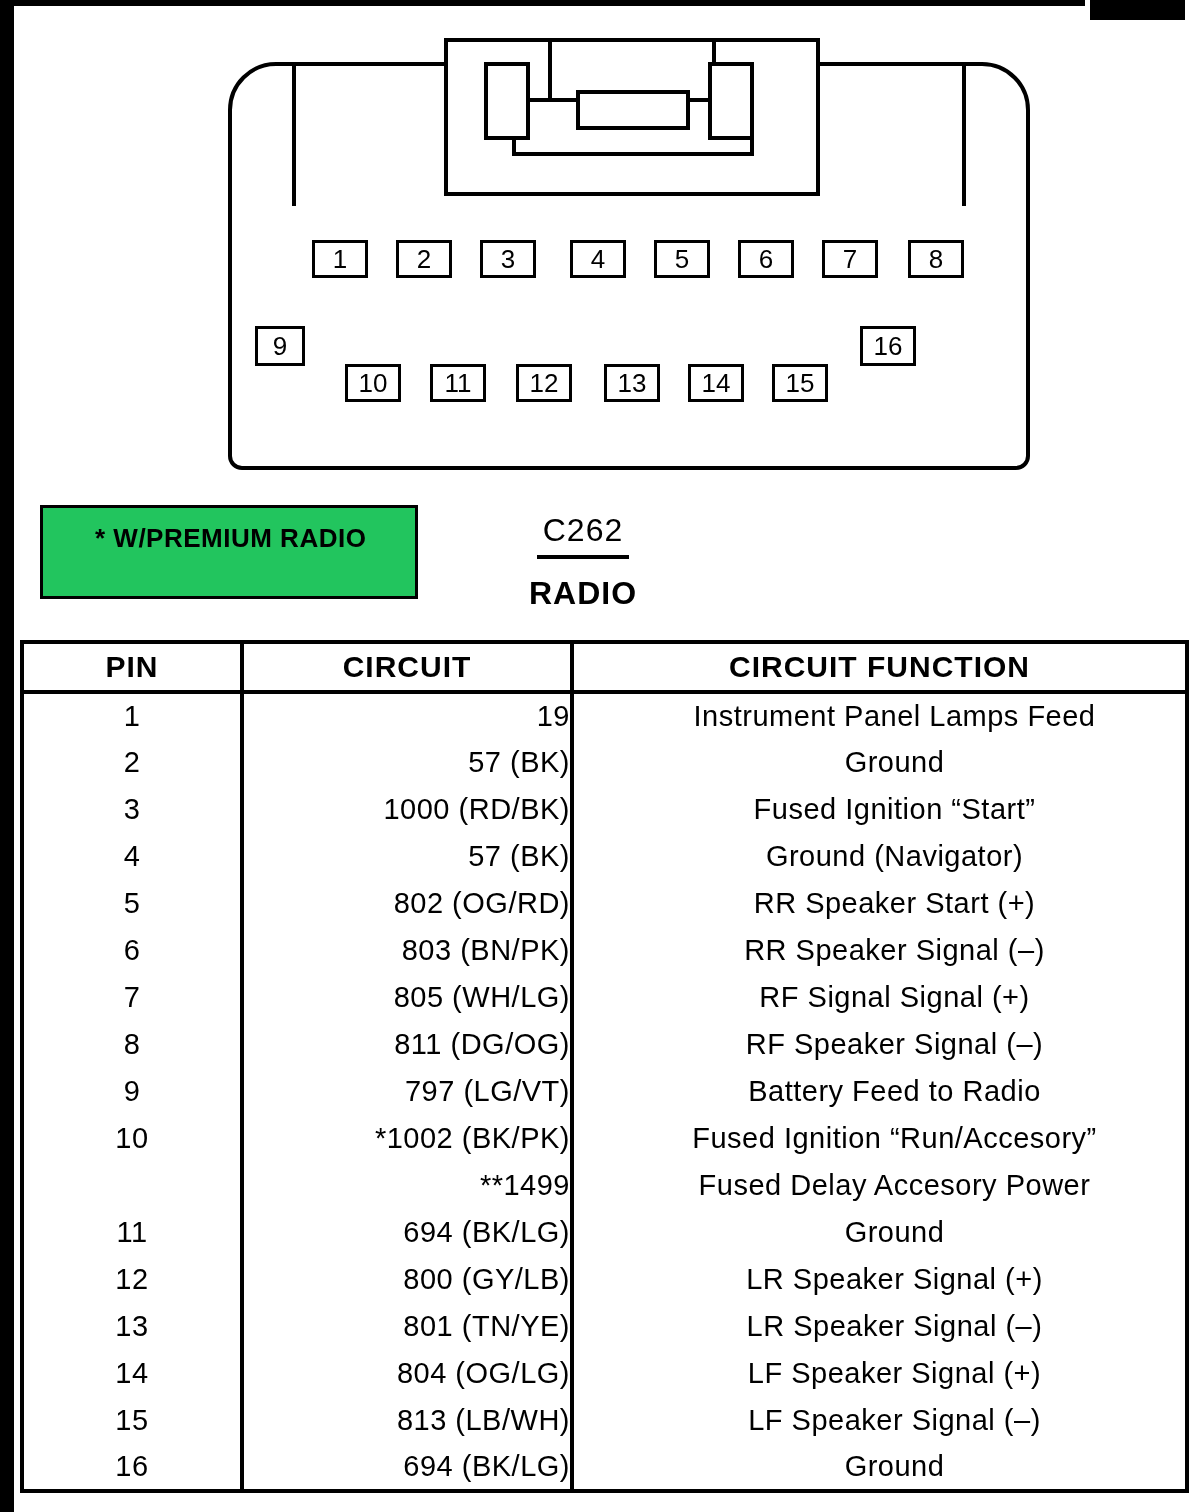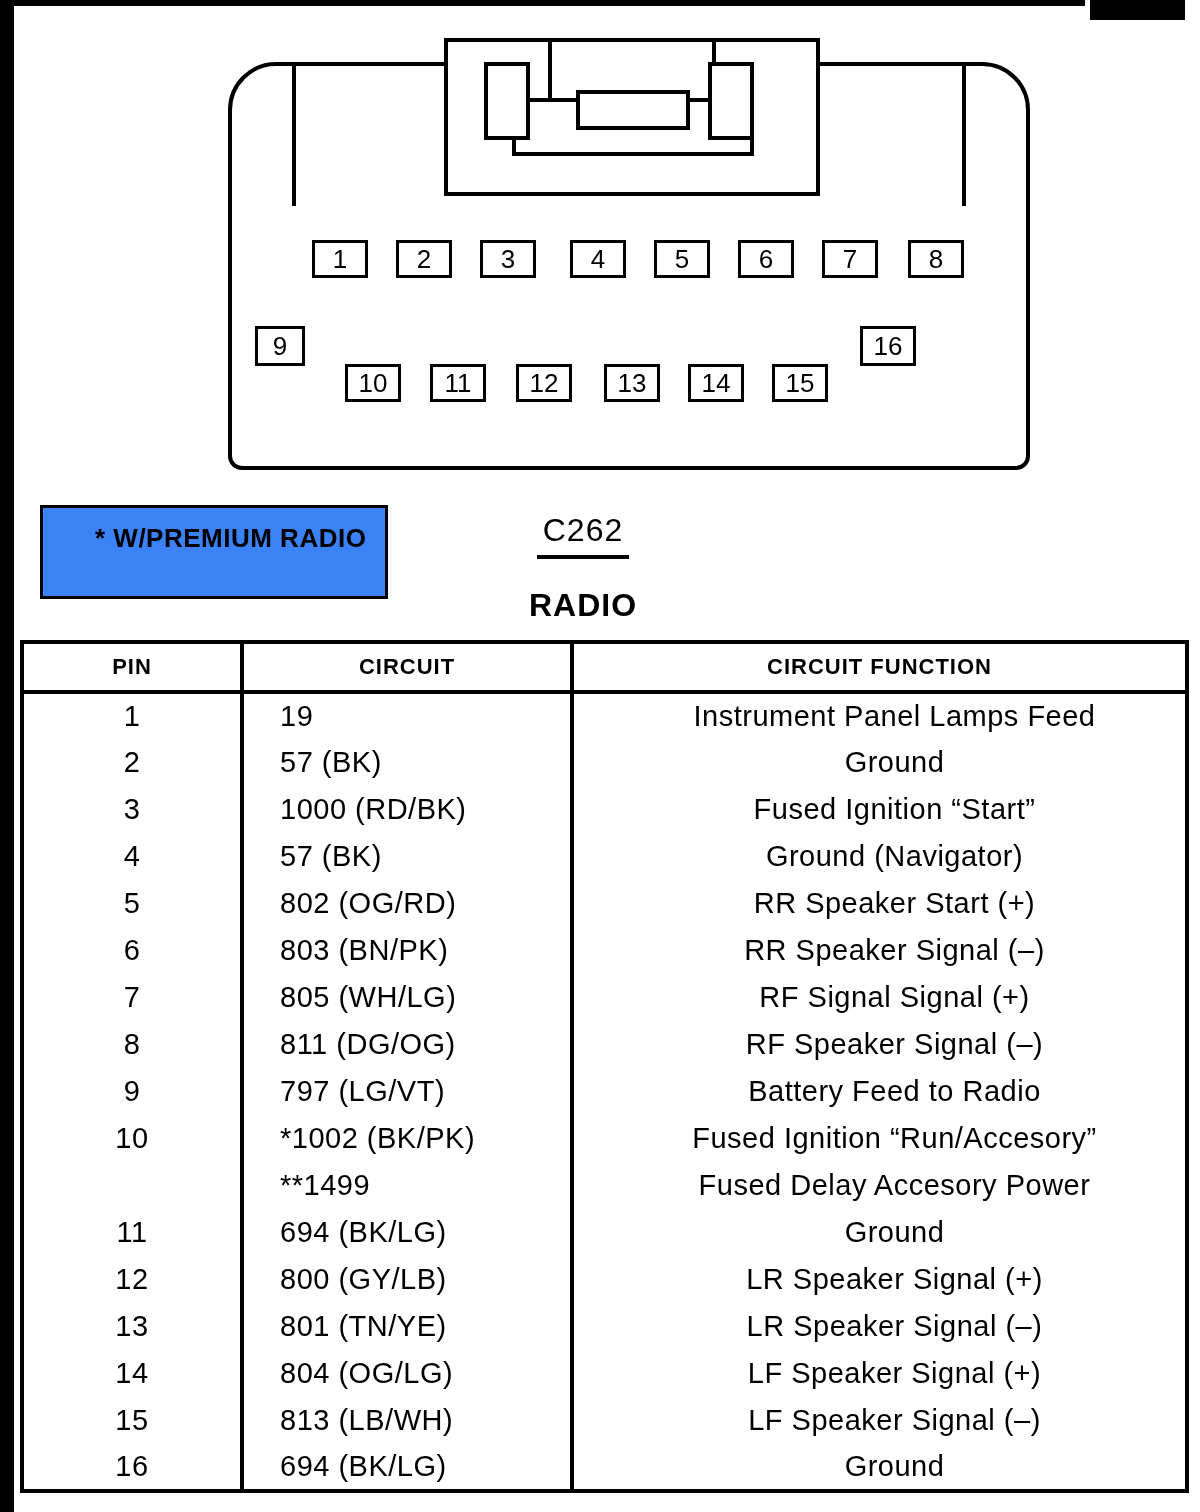--- a/index.html
+++ b/index.html
@@ -47,23 +47,23 @@
     display: flex;
     align-items: center;
     justify-content: center;
     font-size: 26px;
   }
 
   
   .legend {
     position: absolute;
     left: 40px; top: 505px;
-    width: 348px; height: 94px;
+    width: 378px; height: 94px;
     border: 3px solid #000;
-    background: #3b82f6;
+    background: #22c55e;
     padding: 12px 0 0 52px;
     font-weight: bold;
     font-size: 26px;
     line-height: 36px;
     letter-spacing: 0.5px;
   }
 
   
   .connector-label {
     position: absolute;
@@ -75,53 +75,53 @@
     display: inline-block;
     font-weight: normal;
     font-size: 32px;
     border-bottom: 4px solid #000;
     padding: 0 6px 6px 6px;
     letter-spacing: 1px;
   }
   .cname {
     font-weight: bold;
     font-size: 32px;
-    margin-top: 28px;
+    margin-top: 16px;
     letter-spacing: 1px;
   }
 
   
   .pin-table {
     position: absolute;
     left: 20px; top: 640px;
     width: 1165px;
     border-collapse: collapse;
     background: #fff;
     table-layout: fixed;
   }
   .pin-table, .pin-table th, .pin-table td { border: 4px solid #000; }
   .pin-table th {
     height: 50px;
-    font-size: 22px;
+    font-size: 30px;
     font-weight: bold;
     letter-spacing: 1px;
     text-align: center;
     vertical-align: middle;
   }
   .pin-table tbody td {
     border-top: none;
     border-bottom: none;
     height: 47px;
     font-size: 29px;
     letter-spacing: 0.5px;
     vertical-align: middle;
   }
   .pin-table tbody tr:last-child td { border-bottom: 4px solid #000; }
   td.c-pin { text-align: center; }
-  td.c-circuit { padding-left: 36px; }
+  td.c-circuit { padding-left: 36px; text-align: right; }
   td.c-func { padding-left: 30px; text-align: center; }
 </style>
 </head>
 <body>
 
 <div class="page">
 
   <div class="artifact artifact-left"></div>
   <div class="artifact artifact-top"></div>
   <div class="artifact artifact-topright"></div>

